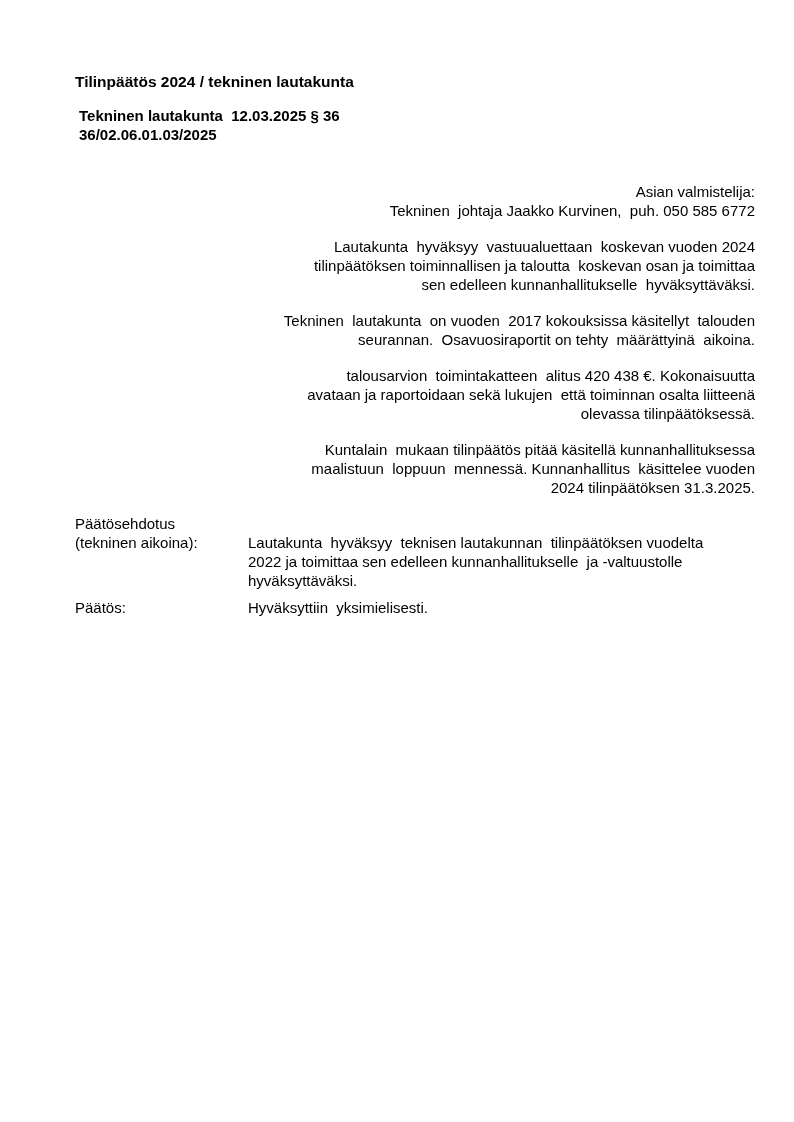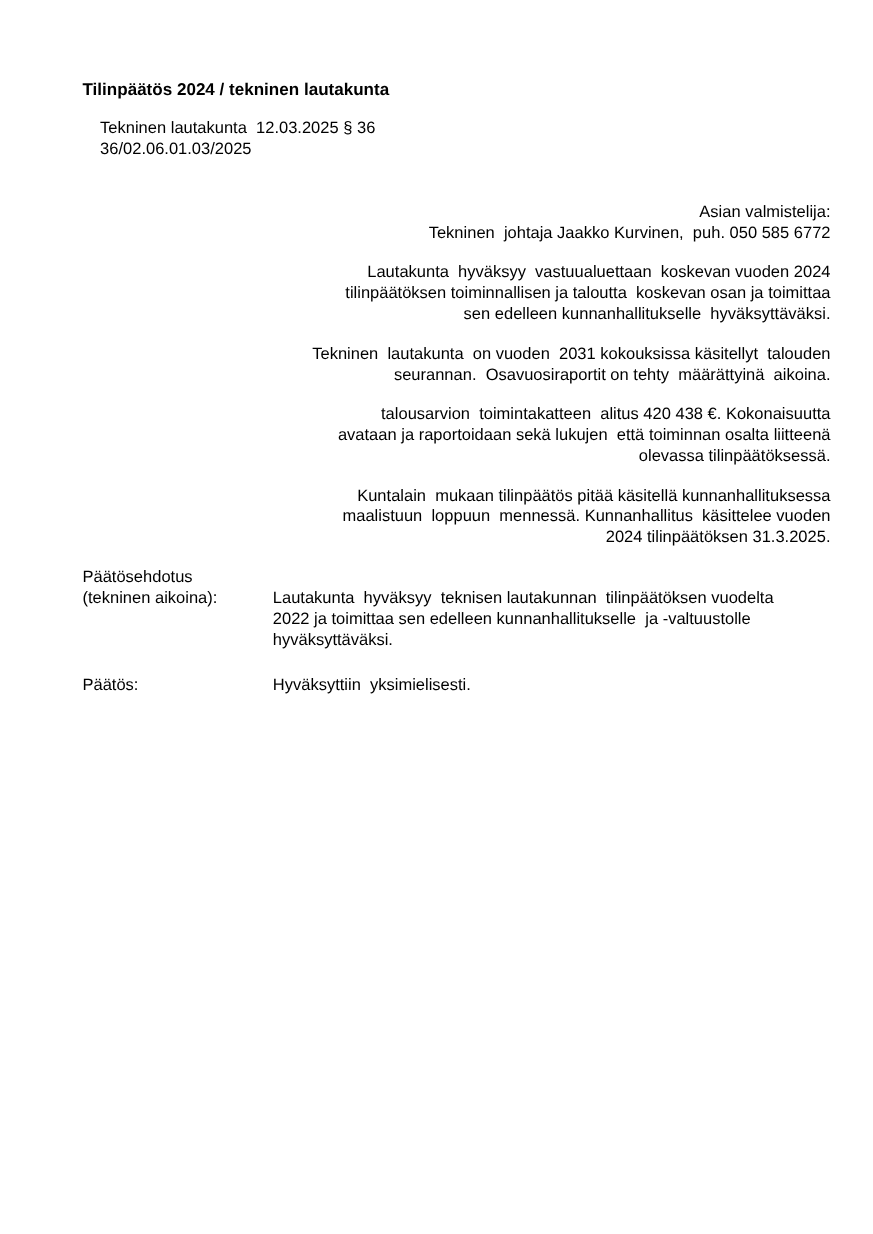--- a/index.html
+++ b/index.html
@@ -31,36 +31,36 @@
   .title {
     margin: 0 0 15px 0;
     font-size: 15.5px;
     font-weight: 700;
     line-height: 19px;
     white-space: pre;
   }
   .line {
     white-space: pre;
   }
-  .meta-block { margin: 16px; }
+  .meta-block { margin: 4px; font-weight: bold; }
   .section {
     display: flex;
     align-items: flex-start;
   }
   .body-section { margin-top: 38px; text-align: right; }
   .label-col {
     width: 173px;
     flex: 0 0 173px;
   }
   .text-col { flex: 1 1 auto; }
   .para { margin-top: 17px; }
   .para.first { margin-top: 0; }
   .proposal-section { margin-top: 17px; }
   .proposal-text { padding-top: 19px; }
-  .decision-section { margin-top: 22px; }
+  .decision-section { margin-top: 8px; }
 </style>
 </head>
 <body>
 
 <div class="page">
   <div class="doc">
 
     <h1 class="title">Tilinpäätös 2024 / tekninen lautakunta</h1>
 
     <div class="meta-block">
@@ -77,21 +77,21 @@
           <div class="line">Tekninen  johtaja Jaakko Kurvinen,  puh. 050 585 6772</div>
         </div>
 
         <div class="para">
           <div class="line">Lautakunta  hyväksyy  vastuualuettaan  koskevan vuoden 2024</div>
           <div class="line">tilinpäätöksen toiminnallisen ja taloutta  koskevan osan ja toimittaa</div>
           <div class="line">sen edelleen kunnanhallitukselle  hyväksyttäväksi.</div>
         </div>
 
         <div class="para">
-          <div class="line">Tekninen  lautakunta  on vuoden  2031 kokouksissa käsitellyt  talouden</div>
+          <div class="line">Tekninen  lautakunta  on vuoden  2017 kokouksissa käsitellyt  talouden</div>
           <div class="line">seurannan.  Osavuosiraportit on tehty  määrättyinä  aikoina.</div>
         </div>
 
         <div class="para">
           <div class="line">talousarvion  toimintakatteen  alitus 420 438 €. Kokonaisuutta</div>
           <div class="line">avataan ja raportoidaan sekä lukujen  että toiminnan osalta liitteenä</div>
           <div class="line">olevassa tilinpäätöksessä.</div>
         </div>
 
         <div class="para">

